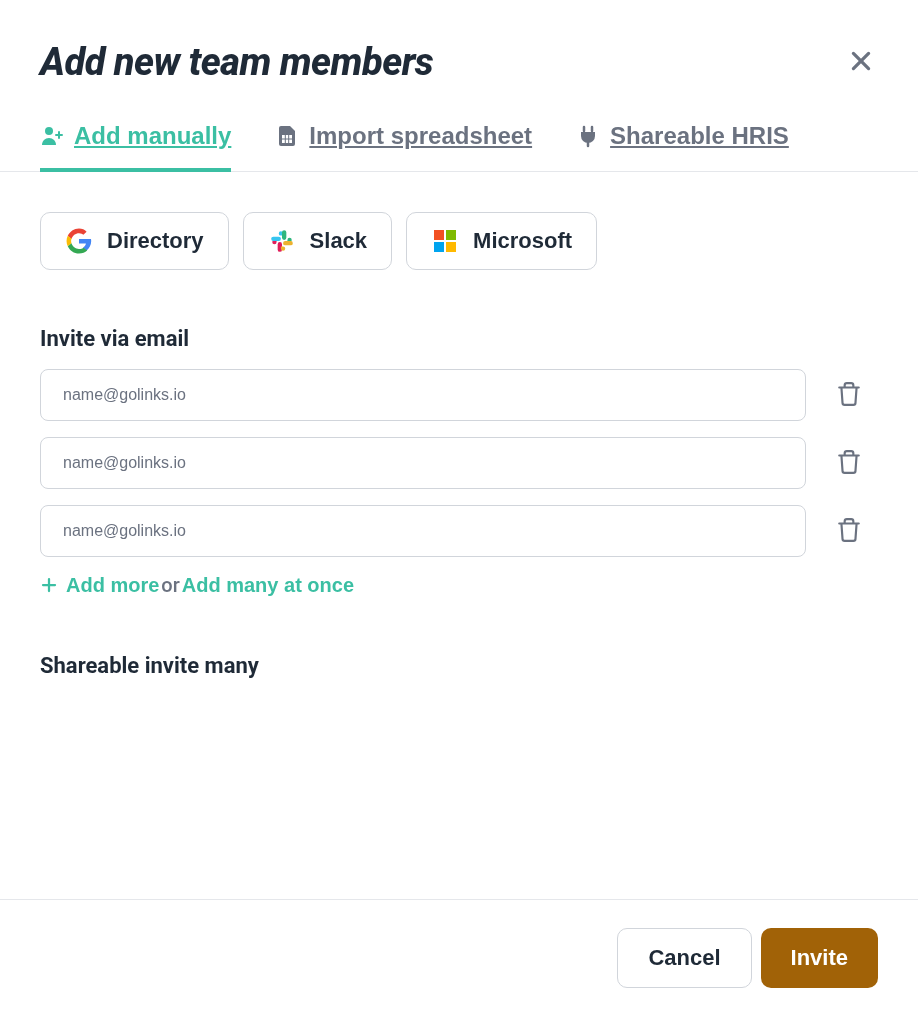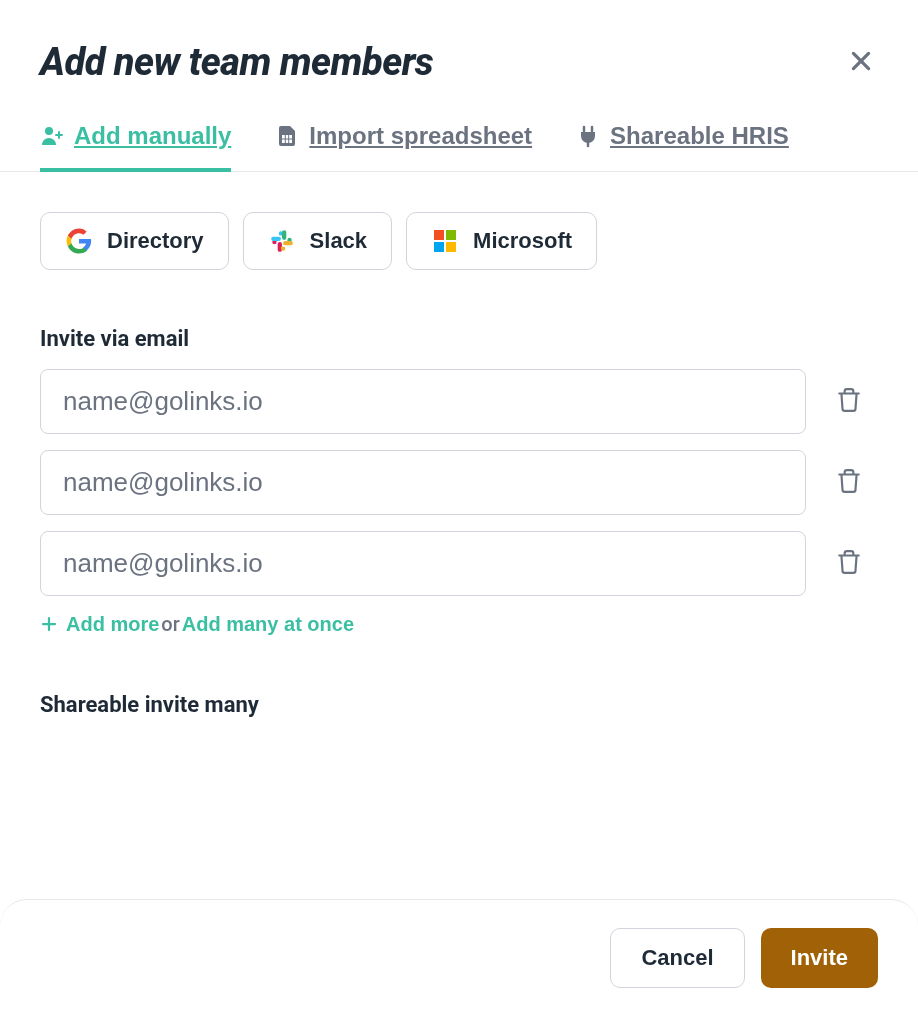--- a/index.html
+++ b/index.html
@@ -103,21 +103,21 @@
     align-items: center;
     gap: 24px;
     margin-bottom: 16px;
   }
   .email-input {
     flex: 1;
     max-width: 766px;
     padding: 16px 22px;
     border: 1px solid #d1d5db;
     border-radius: 8px;
-    font-size: 26px;
+    font-size: 16px;
     color: #1f2a37;
     outline: none;
   }
   .email-input::placeholder { color: #6b7280; }
   .trash-btn {
     background: none;
     border: none;
     cursor: pointer;
     padding: 6px;
     color: #6b7280;
@@ -142,23 +142,22 @@
     gap: 8px;
     font-size: 20px;
   }
   .add-link svg { width: 18px; height: 18px; }
   .or-text { color: #6b7280; font-weight: 500; }
   .footer {
     border-top: 1px solid #e5e7eb;
     padding: 28px 40px 36px 40px;
     display: flex;
     justify-content: flex-end;
-    gap: 16px;
+    gap: 9px;
     background: #fff;
-    border-radius: 27px;
   }
   .btn {
     padding: 16px 30px;
     border-radius: 10px;
     font-size: 22px;
     font-weight: 700;
     cursor: pointer;
     border: none;
   }
   .btn-cancel {

